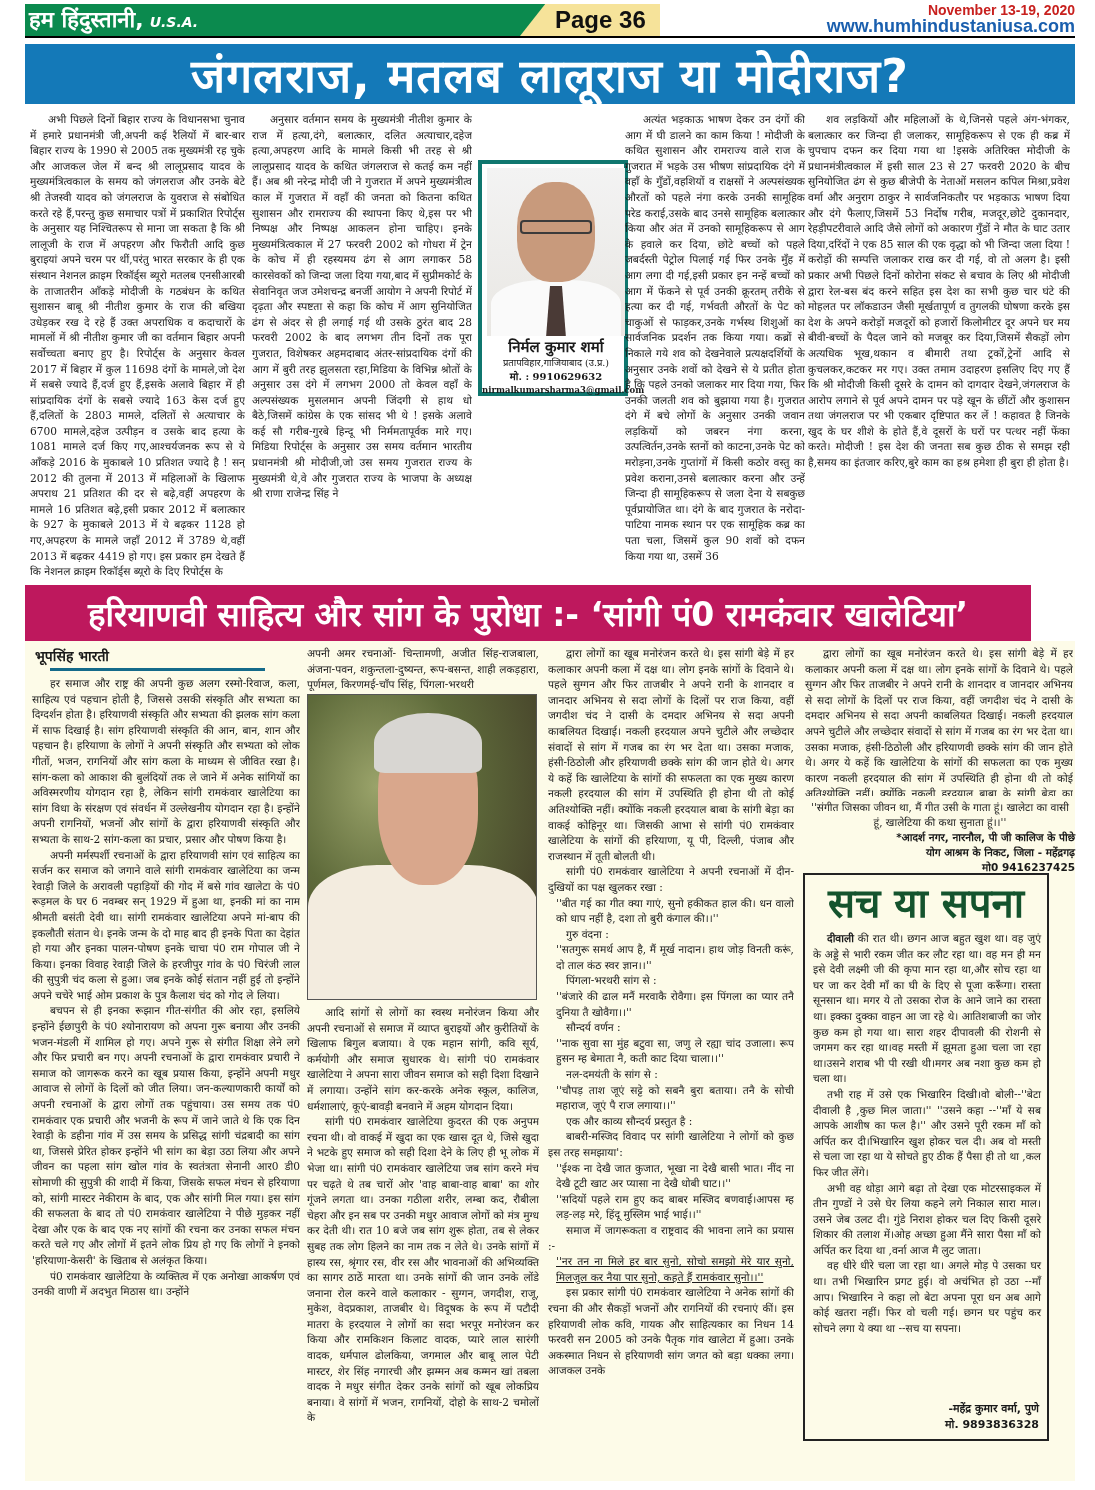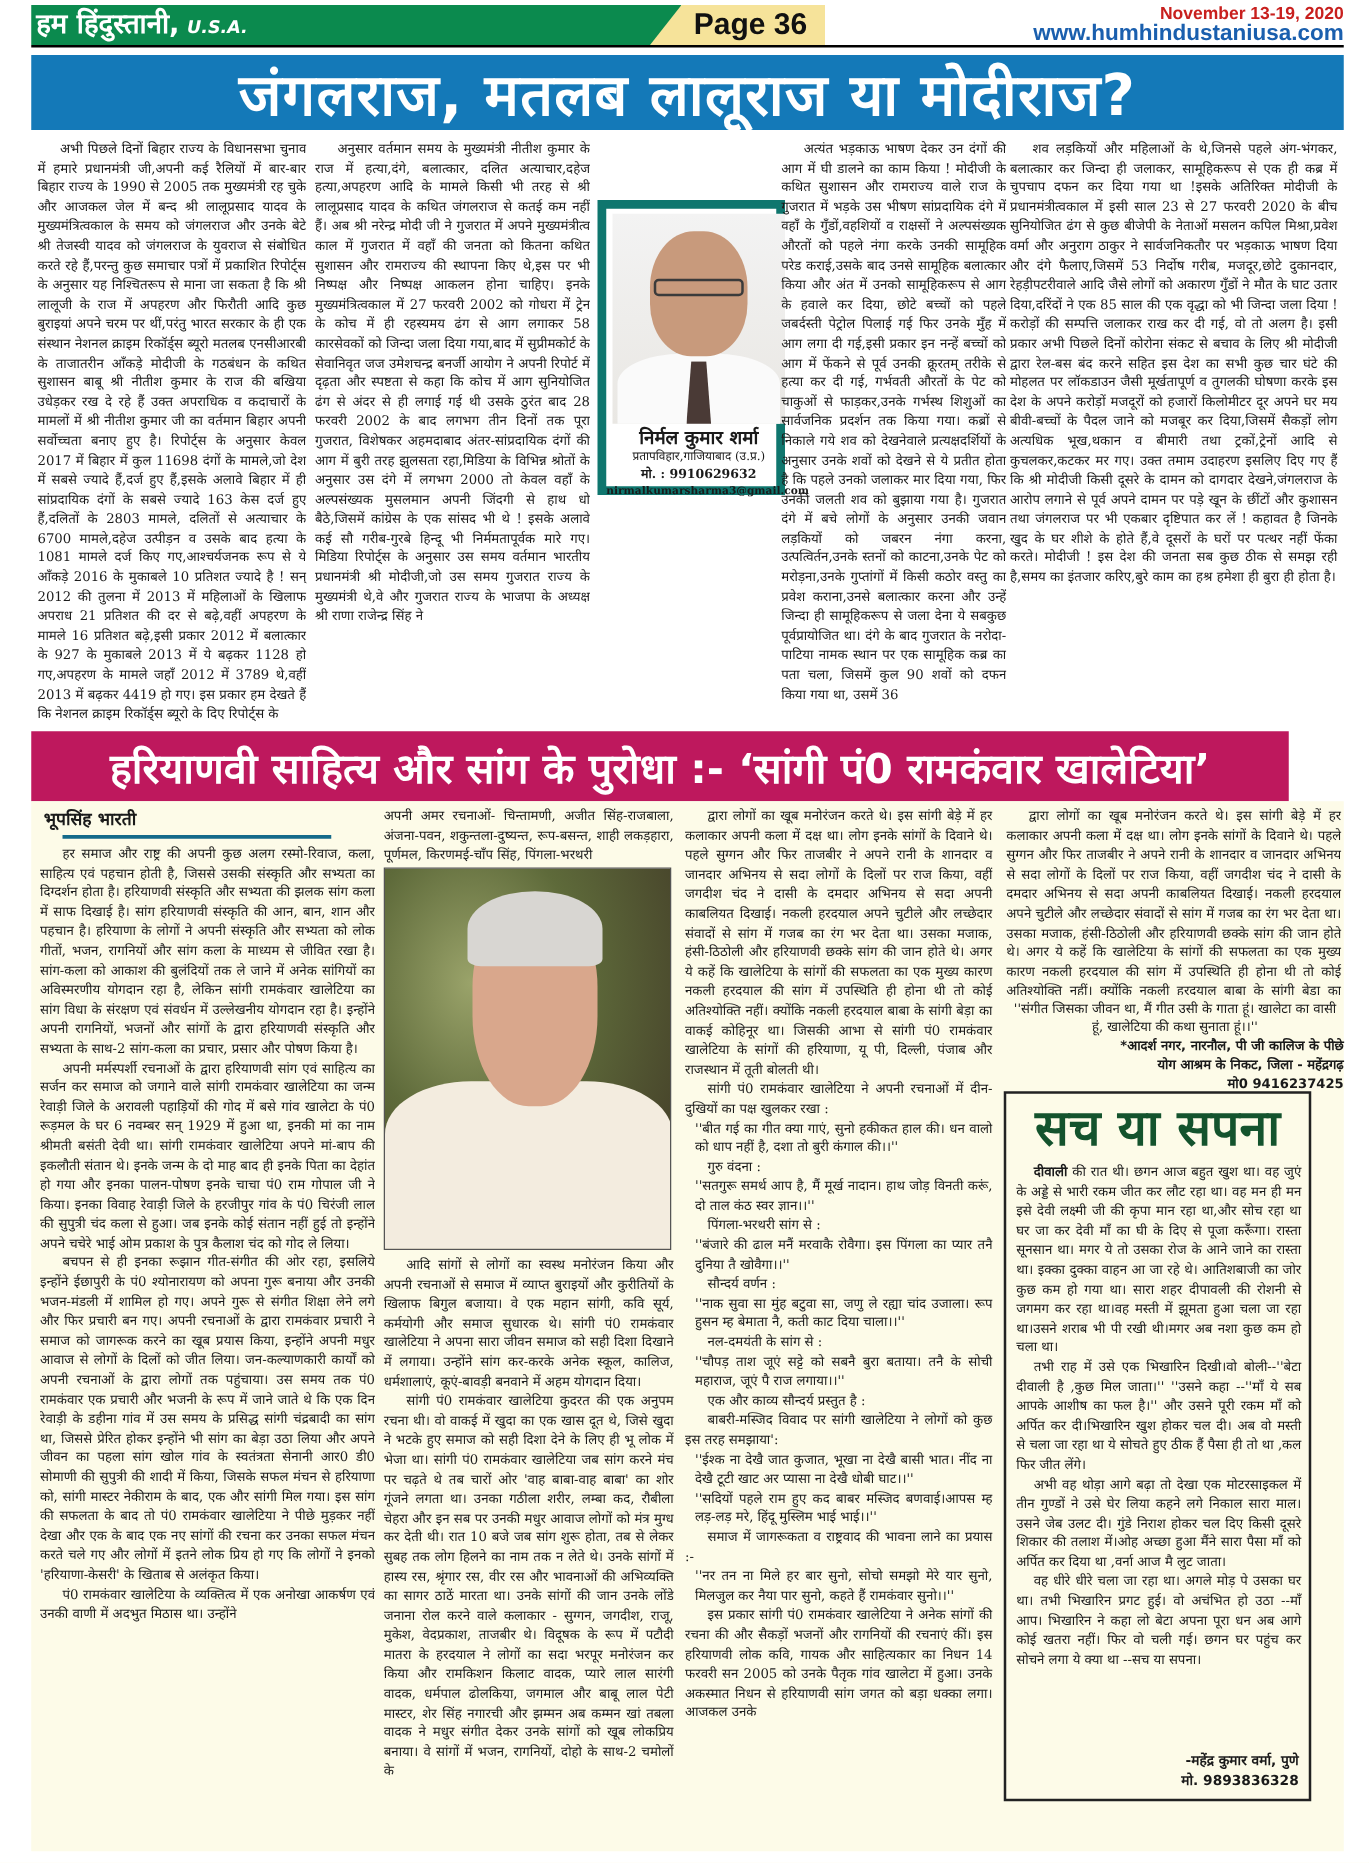--- a/index.html
+++ b/index.html
@@ -19,21 +19,21 @@
 
   
   .banner1 { position: absolute; left: 25px; top: 44px; width: 1050px; height: 60px; background: #1479b8; display: flex; align-items: center; justify-content: center; }
   .banner1 span { color: #fff; font-family: "DejaVu Sans", sans-serif; font-weight: bold; font-size: 46px; letter-spacing: 1px; }
 
   
   .col { position: absolute; font-size: 10.6px; line-height: 15.6px; text-align: justify; font-family: "DejaVu Serif", serif; color: #1b1b1b; overflow: hidden; }
   .col p { text-indent: 18px; }
 
   
-  .author1 { position: absolute; left: 478px; top: 160px; width: 150px; height: 236px; border: 7px solid #0f766e; background: #fff; }
+  .author1 { position: absolute; left: 478px; top: 160px; width: 150px; height: 236px; border: 4px solid #0f766e; background: #fff; }
   .author1-photo { position: absolute; left: 5px; top: 4px; width: 138px; height: 168px; background: linear-gradient(180deg, #f3f3f3 0%, #e9e7e3 100%); overflow: hidden; }
   .a1-head { position: absolute; left: 30px; top: 14px; width: 78px; height: 100px; border-radius: 45% 45% 42% 42%; background: #c89a7c; }
   .a1-glasses { position: absolute; left: 33px; top: 52px; width: 72px; height: 14px; border: 2px solid #3b3b3b; border-radius: 4px; }
   .a1-shirt { position: absolute; left: 4px; top: 112px; width: 130px; height: 60px; background: #fafafa; border-radius: 40% 40% 0 0; }
   .a1-tie { position: absolute; left: 59px; top: 118px; width: 20px; height: 52px; background: #4a3a36; clip-path: polygon(20% 0, 80% 0, 100% 100%, 0 100%); }
   .author1-name { position: absolute; left: 0; top: 174px; width: 148px; text-align: center; font-family: "DejaVu Sans", sans-serif; font-weight: bold; font-size: 15px; line-height: 18px; }
   .author1-place { position: absolute; left: 0; top: 193px; width: 148px; text-align: center; font-size: 9.5px; line-height: 12px; }
   .author1-mob { position: absolute; left: 0; top: 206px; width: 148px; text-align: center; font-size: 10px; font-weight: bold; line-height: 13px; }
   .author1-email { position: absolute; left: 0; top: 220px; width: 148px; text-align: center; font-size: 8.5px; font-weight: bold; line-height: 12px; }
 
@@ -145,21 +145,21 @@
     <p style="text-indent: 0px; padding-left: 8px;">''बंजारे की ढाल मनैं मरवाकै रोवैगा। इस पिंगला का प्यार तनै दुनिया तै खोवैगा।।''</p>
     <p>सौन्दर्य वर्णन :</p>
     <p style="text-indent: 0px; padding-left: 8px;">''नाक सुवा सा मुंह बटुवा सा, जणु ले रह्या चांद उजाला। रूप हुसन म्ह बेमाता नै, कती काट दिया चाला।।''</p>
     <p>नल-दमयंती के सांग से :</p>
     <p style="text-indent: 0px; padding-left: 8px;">''चौपड़ ताश जूएं सट्टे को सबनै बुरा बताया। तनै के सोची महाराज, जूएं पै राज लगाया।।''</p>
     <p>एक और काव्य सौन्दर्य प्रस्तुत है :</p>
     <p>बाबरी-मस्जिद विवाद पर सांगी खालेटिया ने लोगों को कुछ इस तरह समझाया':</p>
     <p style="text-indent: 0px; padding-left: 8px;">''ईश्क ना देखै जात कुजात, भूखा ना देखै बासी भात। नींद ना देखै टूटी खाट अर प्यासा ना देखै धोबी घाट।।''</p>
     <p style="text-indent: 0px; padding-left: 8px;">''सदियों पहले राम हुए कद बाबर मस्जिद बणवाई।आपस म्ह लड़-लड़ मरे, हिंदू मुस्लिम भाई भाई।।''</p>
     <p>समाज में जागरूकता व राष्ट्रवाद की भावना लाने का प्रयास :-</p>
-    <p style="text-indent: 0px; padding-left: 8px;">''नर तन ना मिले हर बार सुनो, सोचो समझो मेरे यार सुनो, मिलजुल कर नैया पार सुनो, कहते हैं रामकंवार सुनो।।''</p>
+    <p style="text-indent: 0px; padding-left: 8px; text-decoration: underline;">''नर तन ना मिले हर बार सुनो, सोचो समझो मेरे यार सुनो, मिलजुल कर नैया पार सुनो, कहते हैं रामकंवार सुनो।।''</p>
     <p>इस प्रकार सांगी पं0 रामकंवार खालेटिया ने अनेक सांगों की रचना की और सैकड़ों भजनों और रागनियों की रचनाएं कीं। इस हरियाणवी लोक कवि, गायक और साहित्यकार का निधन 14 फरवरी सन 2005 को उनके पैतृक गांव खालेटा में हुआ। उनके अकस्मात निधन से हरियाणवी सांग जगत को बड़ा धक्का लगा। आजकल उनके</p>
   </div>
 <div class="col" style="left:805px; top:646px; width:268px; height:150px;">
     <p>द्वारा लोगों का खूब मनोरंजन करते थे। इस सांगी बेड़े में हर कलाकार अपनी कला में दक्ष था। लोग इनके सांगों के दिवाने थे। पहले सुग्गन और फिर ताजबीर ने अपने रानी के शानदार व जानदार अभिनय से सदा लोगों के दिलों पर राज किया, वहीं जगदीश चंद ने दासी के दमदार अभिनय से सदा अपनी काबलियत दिखाई। नकली हरदयाल अपने चुटीले और लच्छेदार संवादों से सांग में गजब का रंग भर देता था। उसका मजाक, हंसी-ठिठोली और हरियाणवी छक्के सांग की जान होते थे। अगर ये कहें कि खालेटिया के सांगों की सफलता का एक मुख्य कारण नकली हरदयाल की सांग में उपस्थिति ही होना थी तो कोई अतिश्योक्ति नहीं। क्योंकि नकली हरदयाल बाबा के सांगी बेड़ा का वाकई कोहिनूर था। जिसकी आभा से सांगी पं0 रामकंवार खालेटिया के सांगों की हरियाणा, यू पी, दिल्ली, पंजाब और राजस्थान में तूती बोलती थी।|सांगी पं0 रामकंवार खालेटिया ने अपनी रचनाओं में दीन-दुखियों का पक्ष खुलकर रखा :|''बीत गई का गीत क्या गाएं, सुनो हकीकत हाल की। धन वालो को धाप नहीं है, दशा तो बुरी कंगाल की।।''|गुरु वंदना :|''सतगुरू समर्थ आप है, मैं मूर्ख नादान। हाथ जोड़ विनती करूं, दो ताल कंठ स्वर ज्ञान।।''|पिंगला-भरथरी सांग से :|''बंजारे की ढाल मनैं मरवाकै रोवैगा। इस पिंगला का प्यार तनै दुनिया तै खोवैगा।।''|सौन्दर्य वर्णन :|''नाक सुवा सा मुंह बटुवा सा, जणु ले रह्या चांद उजाला। रूप हुसन म्ह बेमाता नै, कती काट दिया चाला।।''|नल-दमयंती के सांग से :|''चौपड़ ताश जूएं सट्टे को सबनै बुरा बताया। तनै के सोची महाराज, जूएं पै राज लगाया।।''|एक और काव्य सौन्दर्य प्रस्तुत है :|''ईश्क ना देखै जात कुजात, भूखा ना देखै बासी भात। नींद ना देखै टूटी खाट अर प्यासा ना देखै धोबी घाट।।''|बाबरी-मस्जिद विवाद पर सांगी खालेटिया ने लोगों को कुछ इस तरह समझाया':|''सदियों पहले राम हुए कद बाबर मस्जिद बणवाई।आपस म्ह लड़-लड़ मरे, हिंदू मुस्लिम भाई भाई।।''|समाज में जागरूकता व राष्ट्रवाद की भावना लाने का प्रयास :-|''नर तन ना मिले हर बार सुनो, सोचो समझो मेरे यार सुनो, मिलजुल कर नैया पार सुनो, कहते हैं रामकंवार सुनो।।''|इस प्रकार सांगी पं0 रामकंवार खालेटिया ने अनेक सांगों की रचना की और सैकड़ों भजनों और रागनियों की रचनाएं कीं। इस हरियाणवी लोक कवि, गायक और साहित्यकार का निधन 14 फरवरी सन 2005 को उनके पैतृक गांव खालेटा में हुआ। उनके अकस्मात निधन से हरियाणवी सांग जगत को बड़ा धक्का लगा। आजकल उनके</p>
   </div>
 
 <div class="sign2">
   <div class="quote">''संगीत जिसका जीवन था, मैं गीत उसी के गाता हूं। खालेटा का वासी हूं, खालेटिया की कथा सुनाता हूं।।''</div>
   <div>*आदर्श नगर, नारनौल, पी जी कालिज के पीछे</div>
   <div>योग आश्रम के निकट, जिला - महेंद्रगढ़</div>

